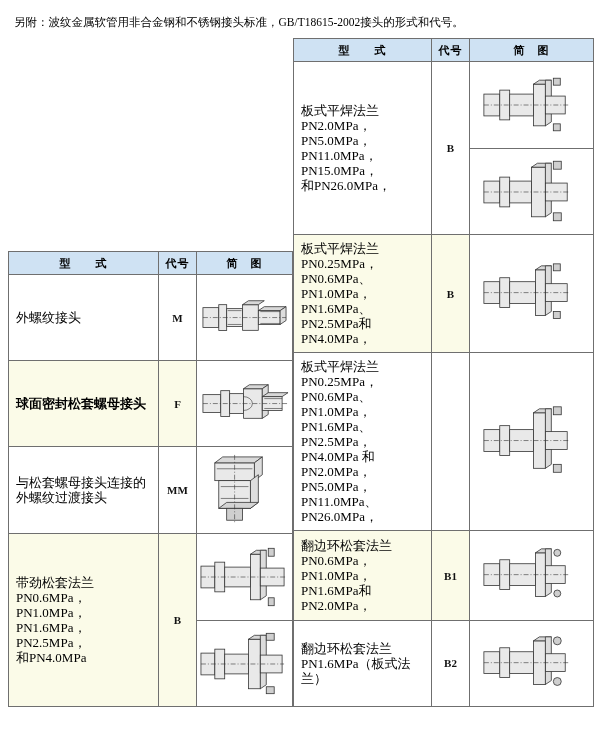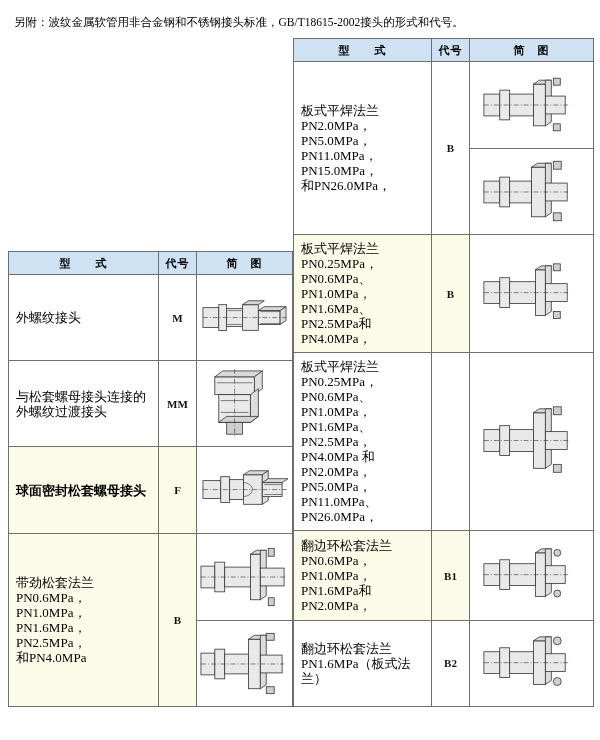--- a/index.html
+++ b/index.html
@@ -101,66 +101,66 @@
                   <line x1="64" y1="49" x2="84" y2="49"></line>
                   <line x1="31" y1="36" x2="45" y2="36"></line>
                   <line x1="31" y1="50" x2="45" y2="50"></line>
                 </g>
               </svg>
             </div>
           </td>
         </tr>
 
         <tr style="height:86px">
-          <td class="c-type wht" style="white-space:pre-line">与松套螺母接头连接的外螺纹过渡接头</td>
-          <td class="c-code wht">MM</td>
-          <td class="c-fig wht">
-            <div class="figwrap">
-              <svg class="fig" viewBox="0 0 96 86" width="96" height="86" aria-hidden="true">
-                <g stroke="#333" fill="#e9e9e9" stroke-width="0.8">
-                  <rect x="18" y="16" width="40" height="18"></rect>
-                  <path d="M18 16 L26 10 L66 10 L58 16 Z" fill="#d9d9d9"></path>
-                  <path d="M58 16 L66 10 L66 28 L58 34 Z" fill="#dedede"></path>
-                  <rect x="22" y="34" width="32" height="28"></rect>
-                  <path d="M54 34 L62 28 L62 56 L54 62 Z" fill="#dedede"></path>
-                  <path d="M22 62 L30 56 L62 56 L54 62 Z" fill="#d4d4d4"></path>
-                  <rect x="30" y="62" width="16" height="12" fill="#cfcfcf"></rect>
-                </g>
-                <g stroke="#333" stroke-width="0.6" fill="none">
-                  <line x1="20" y1="22" x2="56" y2="22"></line>
-                  <line x1="24" y1="40" x2="52" y2="40"></line>
-                  <line x1="24" y1="52" x2="52" y2="52"></line>
-                  <line x1="38" y1="8" x2="38" y2="78" stroke-dasharray="5,2,1,2"></line>
-                </g>
-              </svg>
-            </div>
-          </td>
-        </tr>
-
-        <tr style="height:86px">
           <td class="c-type hl bold">球面密封松套螺母接头</td>
           <td class="c-code hl">F</td>
           <td class="c-fig wht">
             <div class="figwrap">
               <svg class="fig" viewBox="0 0 96 86" width="96" height="86" aria-hidden="true">
                 <g stroke="#333" fill="#e9e9e9" stroke-width="0.8">
                   <rect x="6" y="34" width="18" height="18"></rect>
                   <rect x="24" y="30" width="9" height="26"></rect>
                   <rect x="33" y="33" width="14" height="20"></rect>
                   <path d="M47 28 L66 28 L66 58 L47 58 Z"></path>
                   <path d="M47 28 L53 24 L72 24 L66 28 Z" fill="#d8d8d8"></path>
                   <path d="M66 28 L72 24 L72 54 L66 58 Z" fill="#dcdcdc"></path>
                   <rect x="66" y="36" width="20" height="14"></rect>
                   <path d="M66 36 L72 32 L92 32 L86 36 Z" fill="#d8d8d8"></path>
                 </g>
                 <g stroke="#333" stroke-width="0.6" fill="none">
                   <line x1="6" y1="43" x2="92" y2="43" stroke-dasharray="5,2,1,2"></line>
                   <path d="M47 36 a9 7 0 0 1 0 14"></path>
                   <line x1="68" y1="38" x2="86" y2="38"></line>
                   <line x1="68" y1="48" x2="86" y2="48"></line>
+                </g>
+              </svg>
+            </div>
+          </td>
+        </tr>
+
+        <tr style="height:86px">
+          <td class="c-type wht" style="white-space:pre-line">与松套螺母接头连接的外螺纹过渡接头</td>
+          <td class="c-code wht">MM</td>
+          <td class="c-fig wht">
+            <div class="figwrap">
+              <svg class="fig" viewBox="0 0 96 86" width="96" height="86" aria-hidden="true">
+                <g stroke="#333" fill="#e9e9e9" stroke-width="0.8">
+                  <rect x="18" y="16" width="40" height="18"></rect>
+                  <path d="M18 16 L26 10 L66 10 L58 16 Z" fill="#d9d9d9"></path>
+                  <path d="M58 16 L66 10 L66 28 L58 34 Z" fill="#dedede"></path>
+                  <rect x="22" y="34" width="32" height="28"></rect>
+                  <path d="M54 34 L62 28 L62 56 L54 62 Z" fill="#dedede"></path>
+                  <path d="M22 62 L30 56 L62 56 L54 62 Z" fill="#d4d4d4"></path>
+                  <rect x="30" y="62" width="16" height="12" fill="#cfcfcf"></rect>
+                </g>
+                <g stroke="#333" stroke-width="0.6" fill="none">
+                  <line x1="20" y1="22" x2="56" y2="22"></line>
+                  <line x1="24" y1="40" x2="52" y2="40"></line>
+                  <line x1="24" y1="52" x2="52" y2="52"></line>
+                  <line x1="38" y1="8" x2="38" y2="78" stroke-dasharray="5,2,1,2"></line>
                 </g>
               </svg>
             </div>
           </td>
         </tr>
 
 
 
         <tr style="height:172px">
           <td class="c-type hl" style="white-space:pre-line">带劲松套法兰

